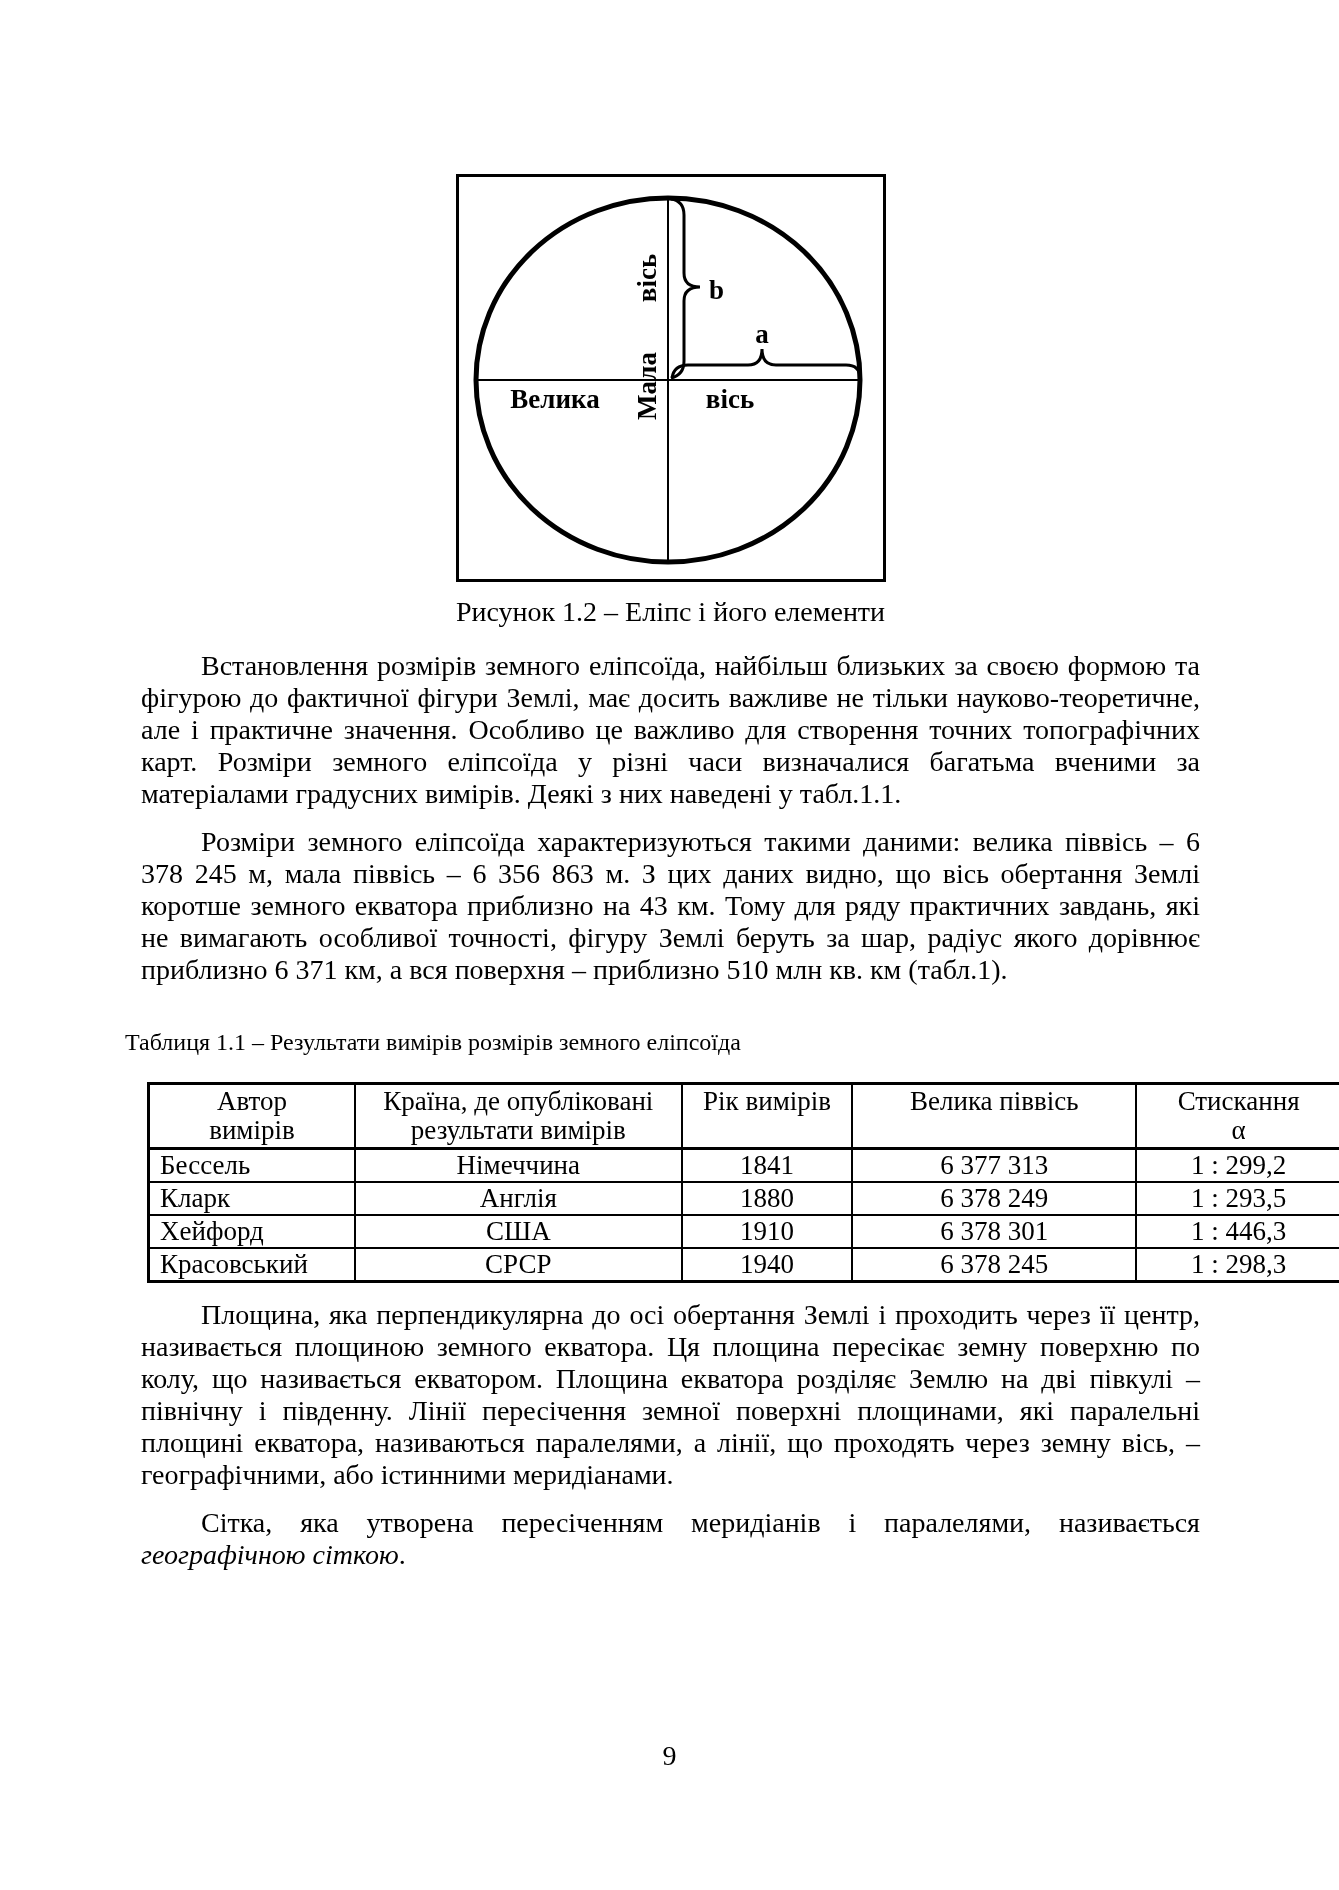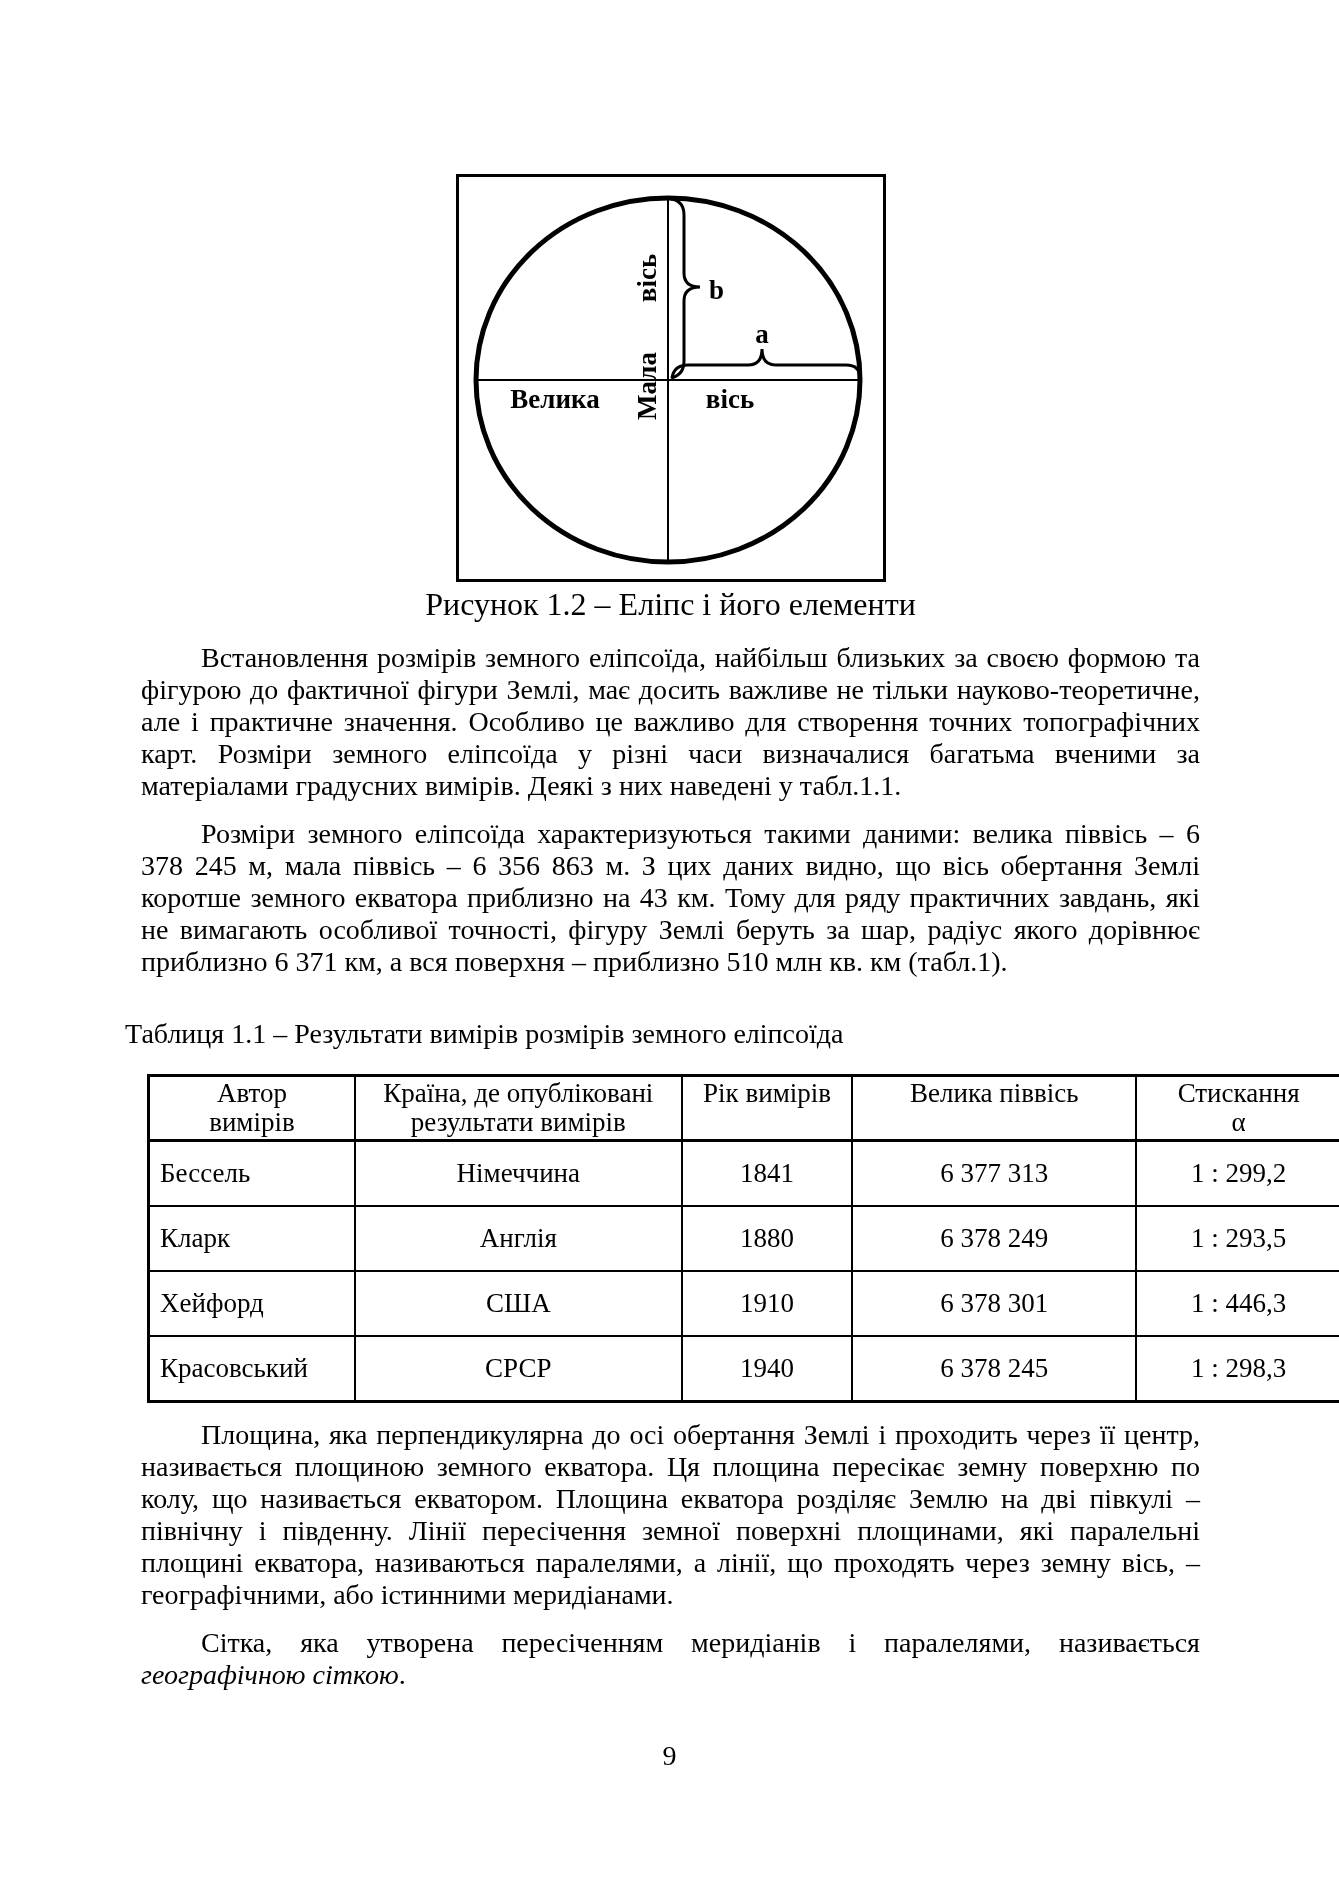--- a/index.html
+++ b/index.html
@@ -21,35 +21,35 @@
   .figure-box {
     box-sizing: border-box;
     width: 430px;
     height: 408px;
     border: 3px solid #000;
     margin: 174px auto 0 auto;
   }
   .figure-box svg { display: block; }
   .figure-caption {
     text-align: center;
-    font-size: 32px;
+    font-size: 28px;
     line-height: 32px;
-    margin-top: 6px;
+    margin-top: 14px;
   }
   .para {
     font-size: 28px;
     line-height: 32px;
     text-align: justify;
     text-indent: 60px;
     margin: 16px;
   }
   .para.after-caption { margin-top: 22px; }
   .para.after-table { margin-top: 26px; }
   .table-caption {
-    font-size: 28px;
+    font-size: 24px;
     line-height: 32px;
     margin-top: 40px;
   }
   table.meas {
     border-collapse: collapse;
     table-layout: fixed;
     width: 1196px;
     margin-left: 22px;
     margin-top: 24px;
     border: 3px solid #000;
@@ -62,21 +62,21 @@
     overflow: hidden;
   }
   table.meas th {
     vertical-align: top;
     text-align: center;
     padding: 2px 4px;
     border-bottom: 3px solid #000;
   }
   table.meas td {
     text-align: center;
-    padding: 17px 6px;
+    padding: 1px 6px;
     margin-top: 11px;
   }
   table.meas td.author {
     text-align: left;
     padding-left: 10px;
   }
   .fig-label {
     font-family: "Liberation Serif", serif;
     font-weight: bold;
     font-size: 27px;

